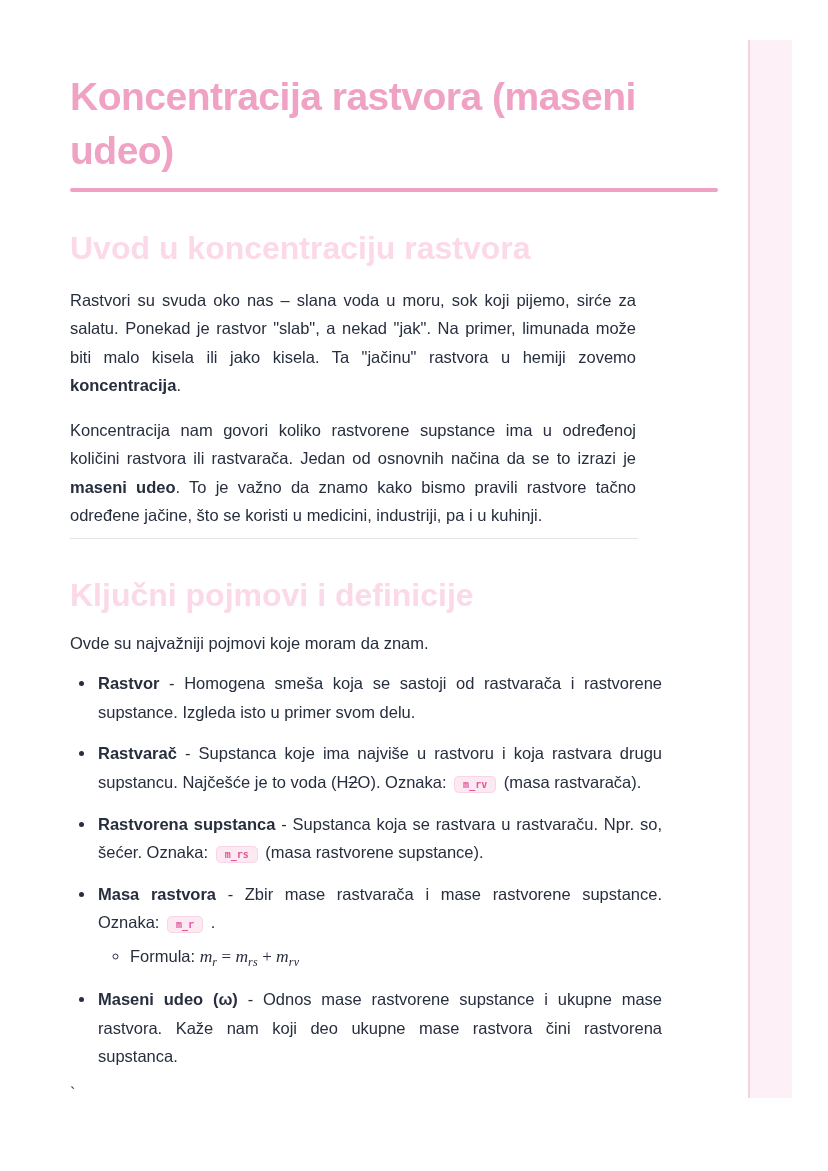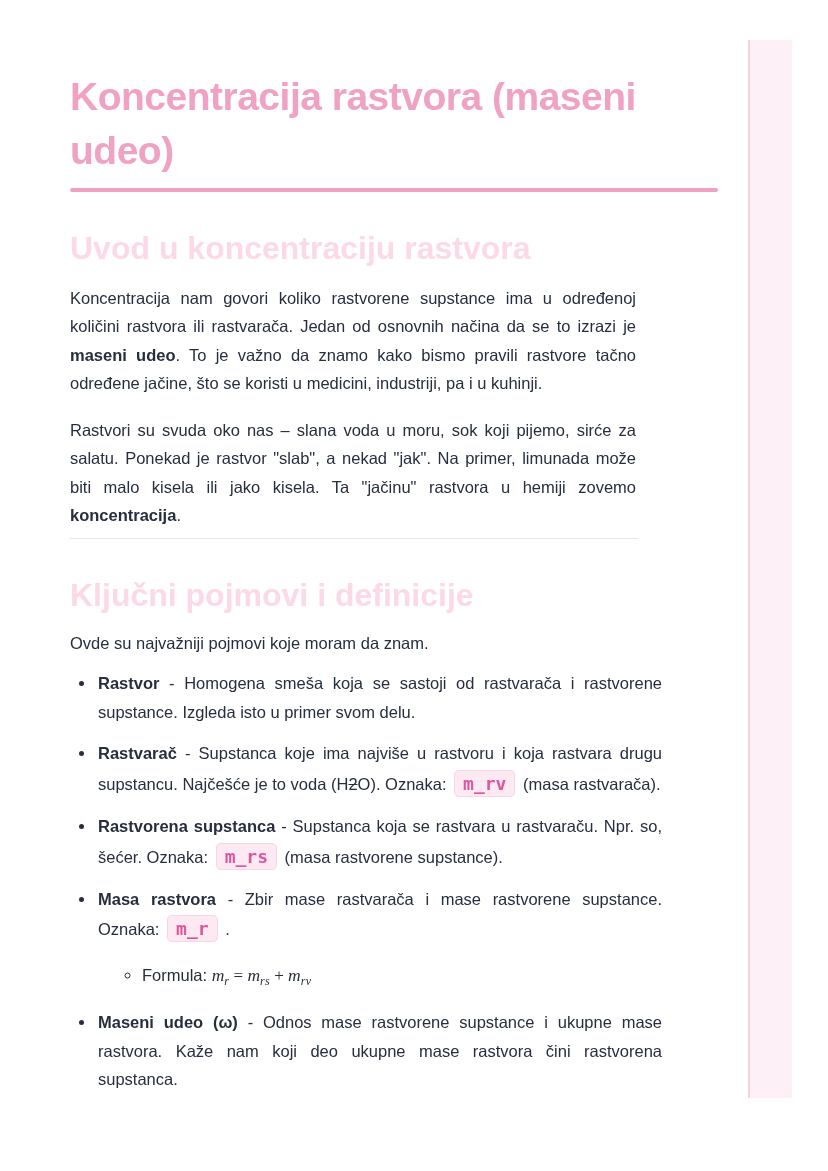--- a/index.html
+++ b/index.html
@@ -85,26 +85,26 @@
     text-align:justify;
     color:var(--body_text);
   }
   ul.defs > li{margin-bottom:13px;padding-left:2px;}
   ul.sub{
     margin:3px 0 0;
     padding:0 0 0 28px;
     list-style:circle outside;
     text-align:left;
   }
-  ul.sub > li{margin:16px;}
+  ul.sub > li{margin:4px;}
   .run-b{font-weight:bold;}
   .run-s{text-decoration:line-through;}
   .run-code{
     font-family:"DejaVu Sans Mono","Liberation Mono",monospace;
-    font-size:18px;font-weight:bold;
+    font-size:10px;font-weight:bold;
     color:var(--badge_text);
     background:var(--badge_bg);
     border:1px solid var(--badge_border);
     border-radius:5px;
     padding:2px 8px;
     margin:0 3px;
     white-space:nowrap;
   }
   .run-mi{font-family:"Liberation Serif","DejaVu Serif",serif;font-style:italic;font-size:17.5px;}
   .run-msub{font-family:"Liberation Serif","DejaVu Serif",serif;font-style:italic;font-size:12px;vertical-align:-4px;letter-spacing:0.3px;}
@@ -131,22 +131,22 @@
 
   <div class="accent-bar"></div>
 
   <div class="content">
 
     <h1 class="title">Koncentracija rastvora (maseni udeo)</h1>
     <div class="title-rule"></div>
 
     <section>
       <h2 class="section-heading">Uvod u koncentraciju rastvora</h2>
+      <p class="body-par first"><span class="run">Rastvori su svuda oko nas – slana voda u moru, sok koji pijemo, sirće za salatu. Ponekad je rastvor "slab", a nekad "jak". Na primer, limunada može biti malo kisela ili jako kisela. Ta "jačinu" rastvora u hemiji zovemo </span><span class="run-b">koncentracija</span><span class="run">.</span></p>
       <p class="body-par"><span class="run">Koncentracija nam govori koliko rastvorene supstance ima u određenoj količini rastvora ili rastvarača. Jedan od osnovnih načina da se to izrazi je </span><span class="run-b">maseni udeo</span><span class="run">. To je važno da znamo kako bismo pravili rastvore tačno određene jačine, što se koristi u medicini, industriji, pa i u kuhinji.</span></p>
-      <p class="body-par first"><span class="run">Rastvori su svuda oko nas – slana voda u moru, sok koji pijemo, sirće za salatu. Ponekad je rastvor "slab", a nekad "jak". Na primer, limunada može biti malo kisela ili jako kisela. Ta "jačinu" rastvora u hemiji zovemo </span><span class="run-b">koncentracija</span><span class="run">.</span></p>
     </section>
 
     <hr class="divider">
 
     <section>
       <h2 class="section-heading">Ključni pojmovi i definicije</h2>
       <p class="section-intro">Ovde su najvažniji pojmovi koje moram da znam.</p>
       <ul class="defs" id="defs-list">
           <li><span class="run-b">Rastvor</span><span class="run"> - Homogena smeša koja se sastoji od rastvarača i rastvorene supstance. Izgleda isto u primer svom delu.</span></li>
           <li><span class="run-b">Rastvarač</span><span class="run"> - Supstanca koje ima najviše u rastvoru i koja rastvara drugu supstancu. Najčešće je to voda (H</span><span class="run-s">2</span><span class="run">O). Oznaka: </span><span class="run-code">m_rv</span><span class="run"> (masa rastvarača).</span></li>

